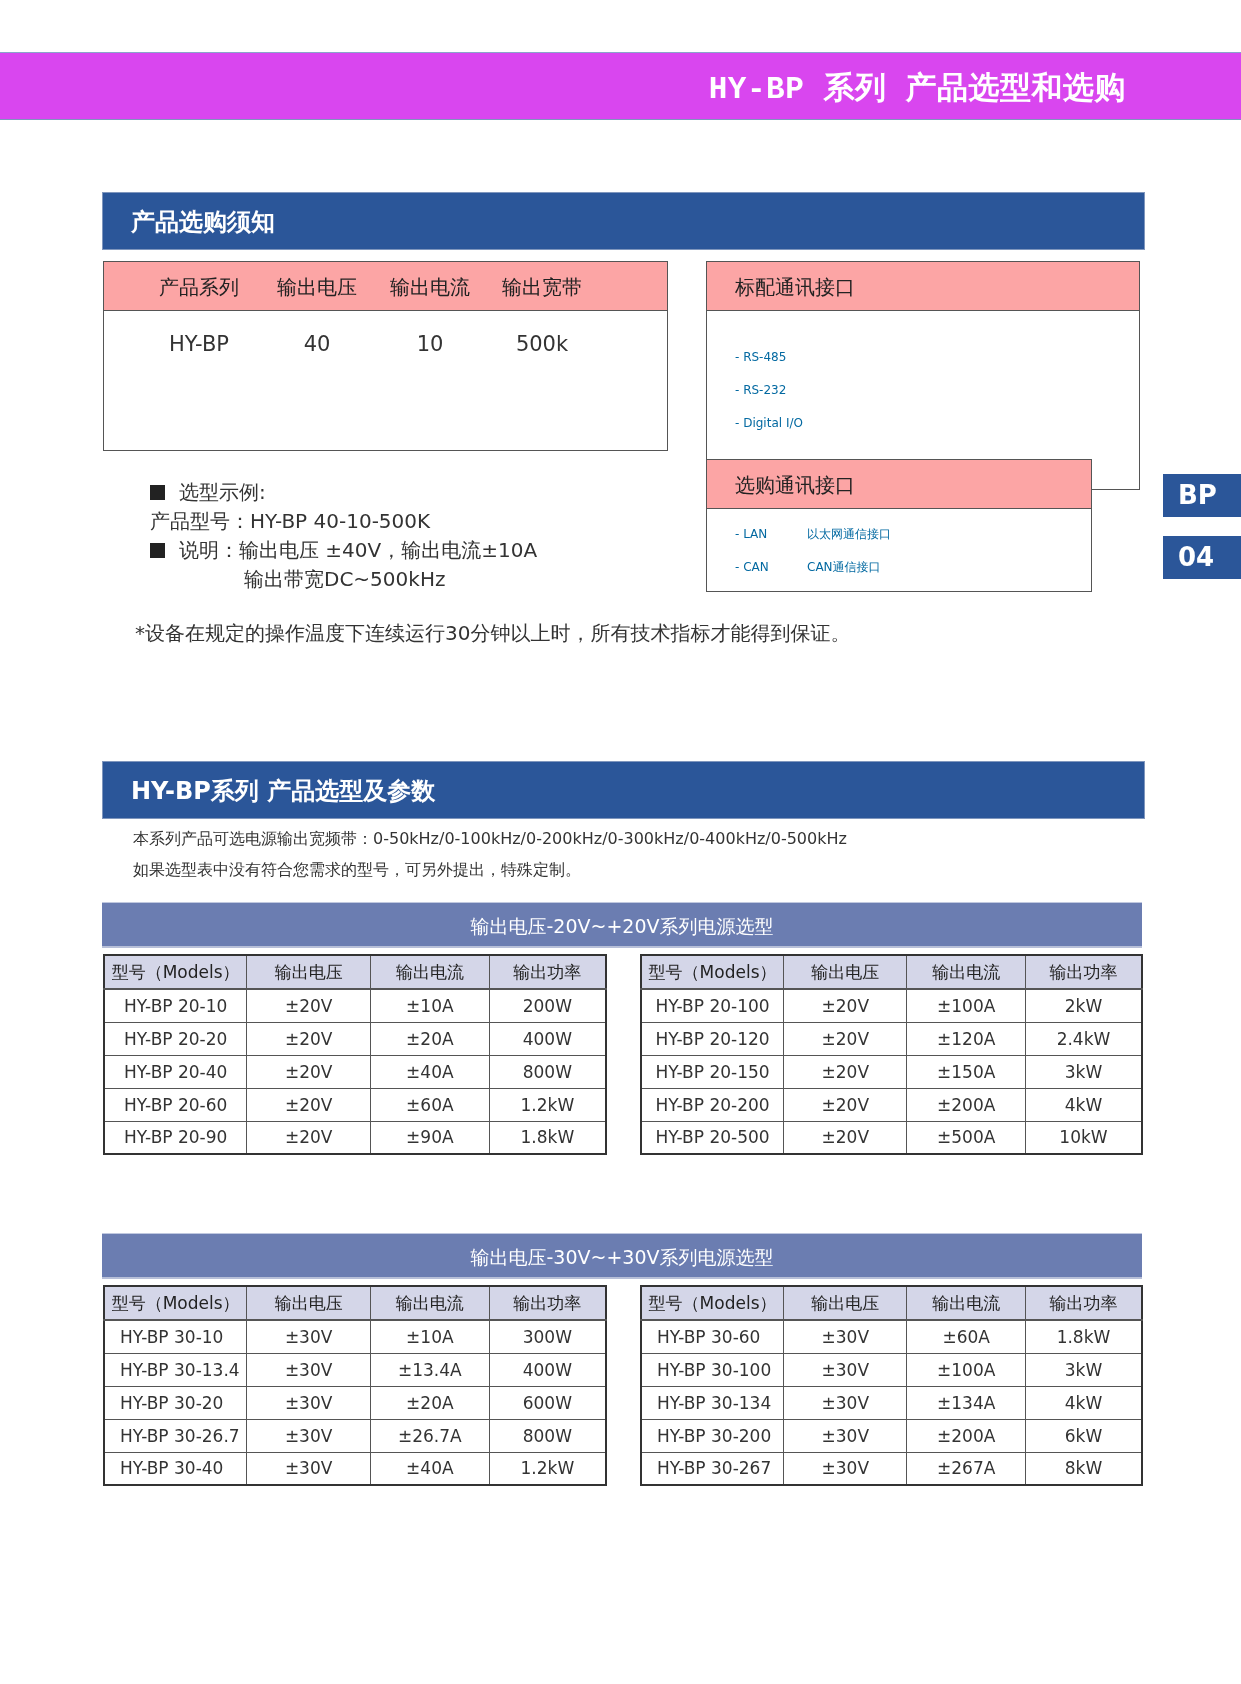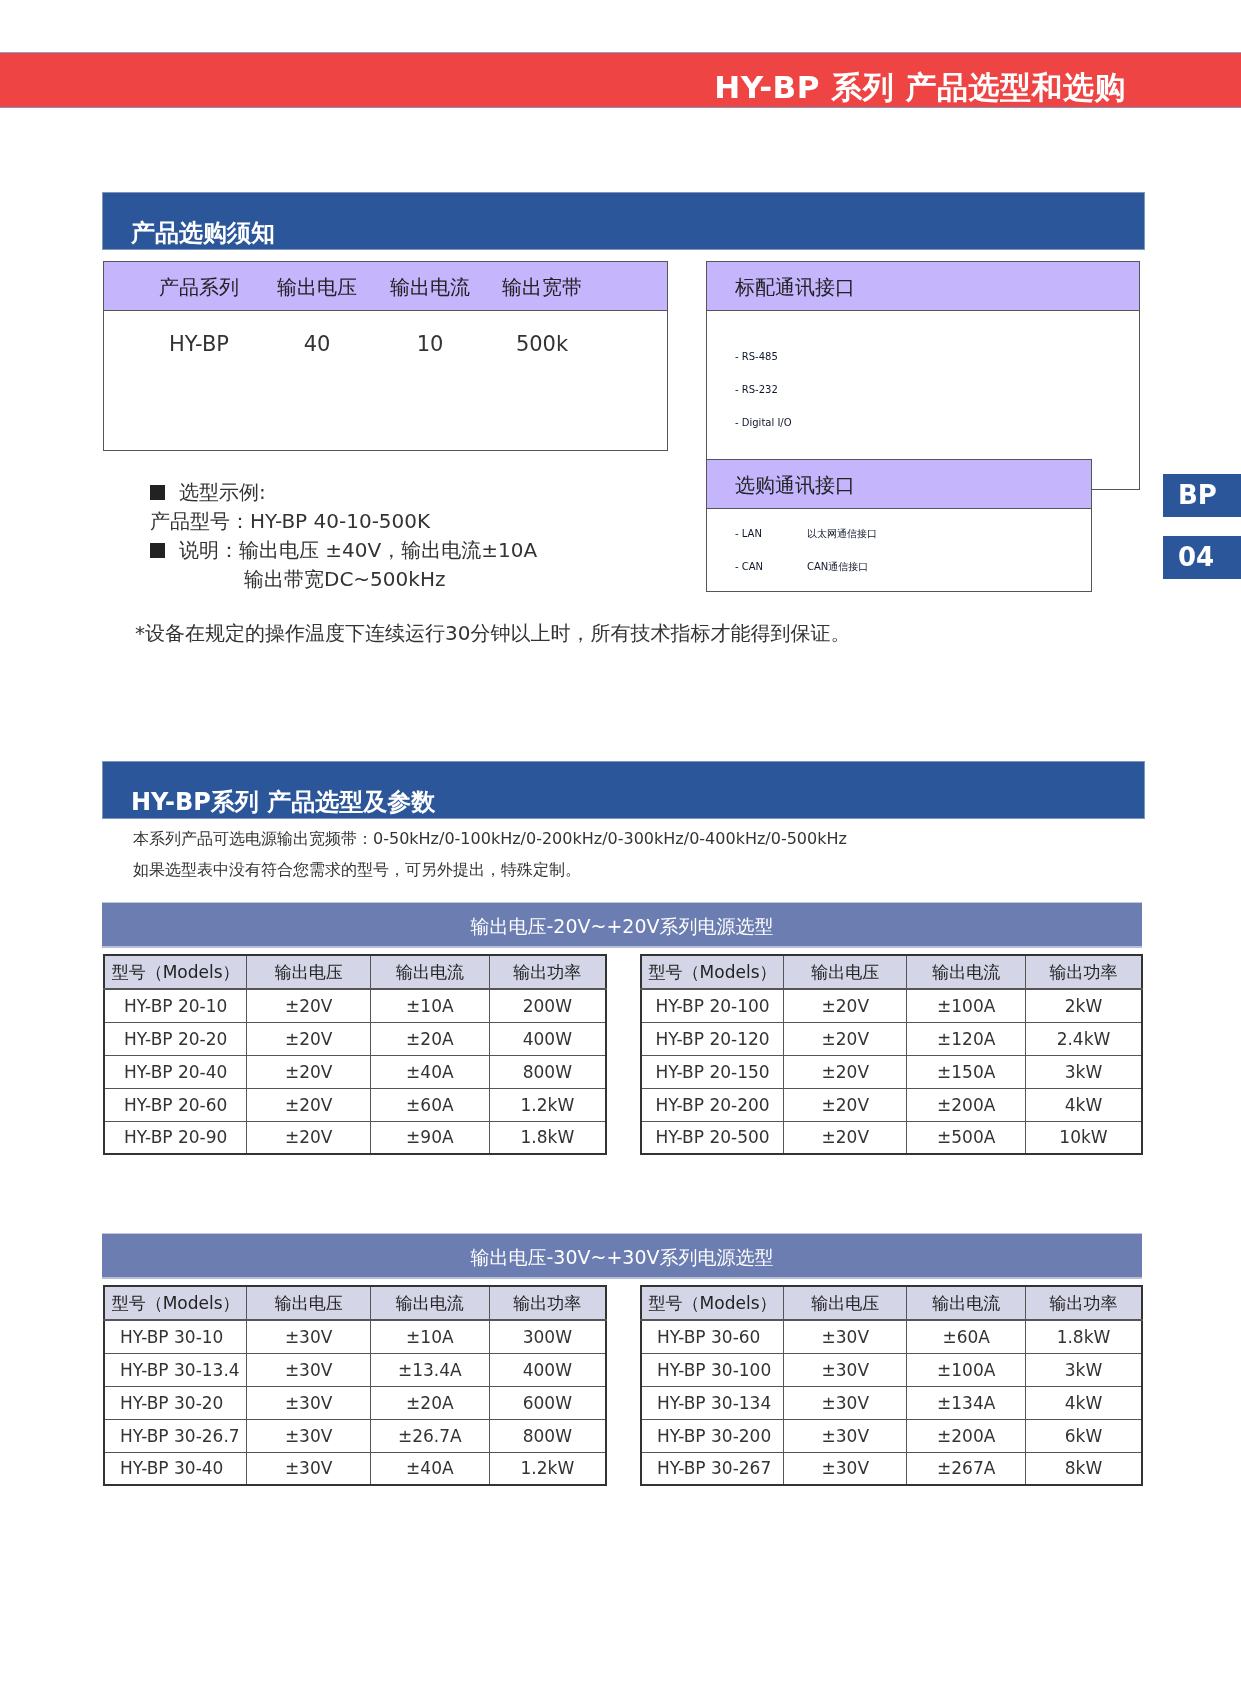--- a/index.html
+++ b/index.html
@@ -1,50 +1,50 @@
 <!DOCTYPE html>
 <html><head>
 <meta charset="utf-8">
 <style>
   * { box-sizing: border-box; margin: 0; padding: 0; }
   html, body { width: 1241px; height: 1684px; background: #ffffff; overflow: hidden; }
   body { position: relative; font-family: "DejaVu Sans", "Liberation Sans", sans-serif; color: #333; }
 
   .top-banner {
-    position: absolute; left: 0; top: 52px; width: 1241px; height: 56px;
-    background: #ef4444; border-top: 1px solid #8aa4cc; border-bottom: 1px solid #7f96bd;
+    position: absolute; left: 0; top: 52px; width: 1241px; height: 68px;
+    background: #d946ef; border-top: 1px solid #8aa4cc; border-bottom: 1px solid #7f96bd; font-family: Liberation Mono, monospace;
   }
   .top-banner .title {
     position: absolute; right: 115px; top: 14px;
     color: #fff; font-size: 31px; font-weight: bold; letter-spacing: 0.5px;
   }
 
   .section-bar {
     position: absolute; left: 102px; width: 1043px; height: 58px;
     background: #2b5699; border: 1px solid #7f96bd;
   }
   .section-bar .label {
-    position: absolute; left: 28px; top: 24px; color: #fff; font-size: 24px; font-weight: bold; text-align: center;
+    position: absolute; left: 28px; top: 13px; color: #fff; font-size: 24px; font-weight: bold; text-align: center;
   }
 
   .box {
     position: absolute; border: 1.5px solid #555; background: #fff;
   }
   .box .box-head {
-    height: 49px; background: #c4b5fd; border-bottom: 1.5px solid #555;
+    height: 49px; background: #fca5a5; border-bottom: 1.5px solid #555;
     font-size: 20px; color: #222; position: relative;
   }
 
   
   .spec-head-cell, .spec-val-cell { position: absolute; text-align: center; }
   .spec-head-cell { top: 12px; font-size: 20px; color: #222; }
   .spec-val-cell { top: 70px; font-size: 21px; color: #333; }
 
   .iface-title { position: absolute; left: 28px; top: 12px; font-size: 20px; color: #222; }
-  .iface-list { position: absolute; left: 28px; font-size: 10px; color: #0f172a; }
+  .iface-list { position: absolute; left: 28px; font-size: 12px; color: #0369a1; }
   .iface-list .item { height: 33px; line-height: 20px; white-space: nowrap; }
   .iface-list .item .code { display: inline-block; width: 72px; }
 
   .side-tab {
     position: absolute; left: 1163px; width: 78px; height: 43px;
     background: #2b5699; color: #fff; font-size: 26px; font-weight: bold;
     padding-left: 15px; line-height: 43px; font-family: "DejaVu Sans", sans-serif;
   }
 
   .example { position: absolute; left: 150px; top: 478px; font-size: 20px; color: #333; line-height: 29px; }

